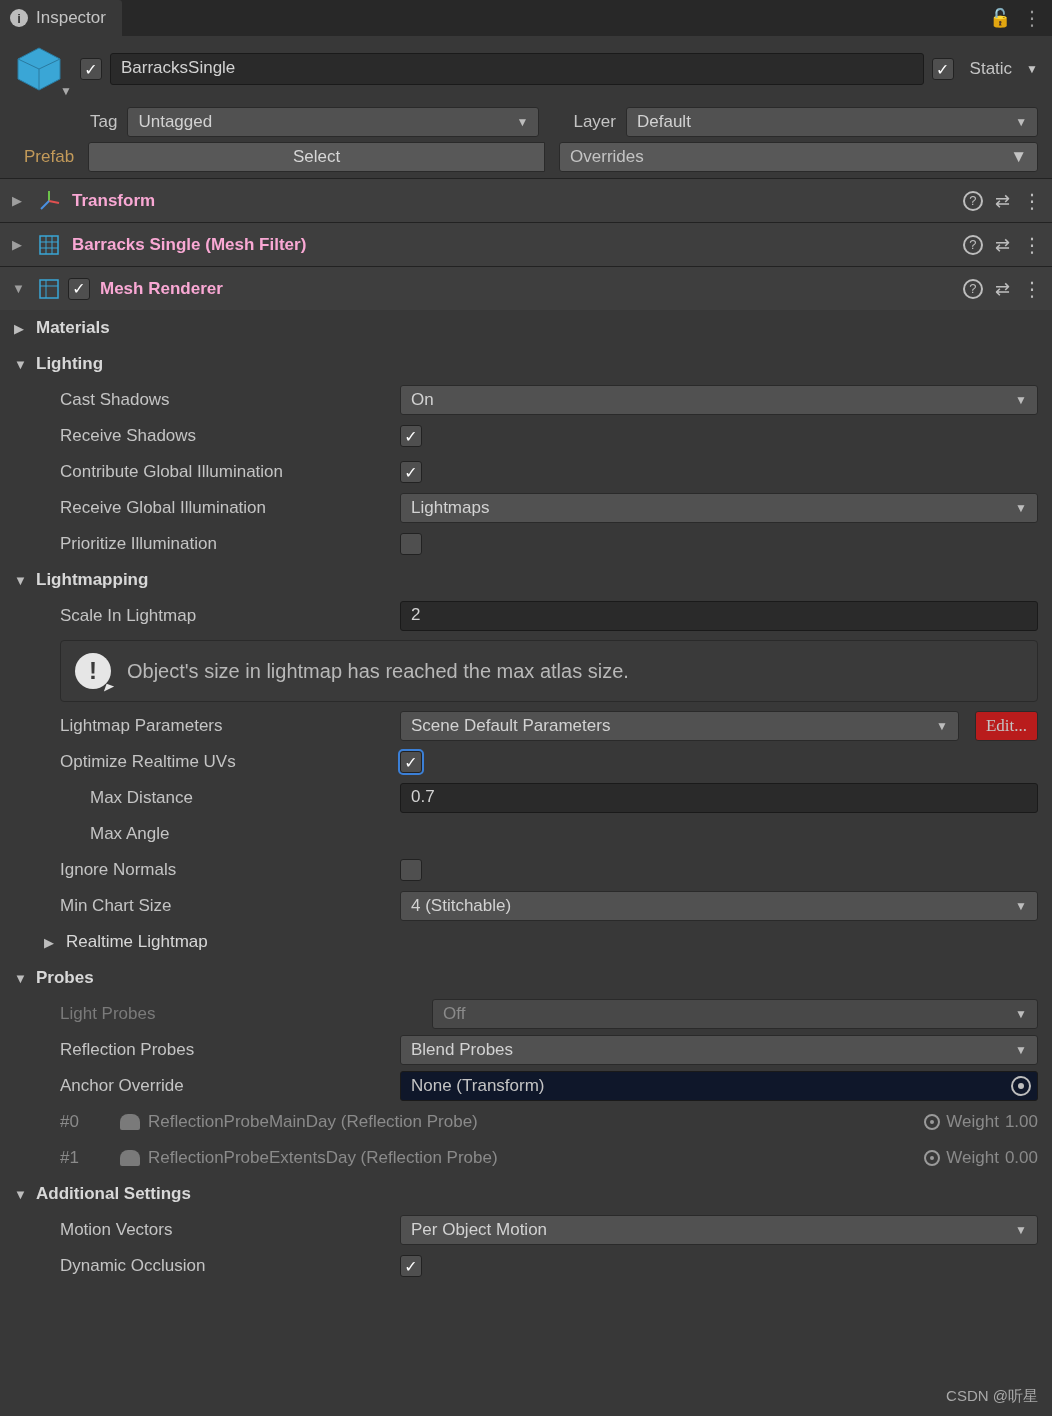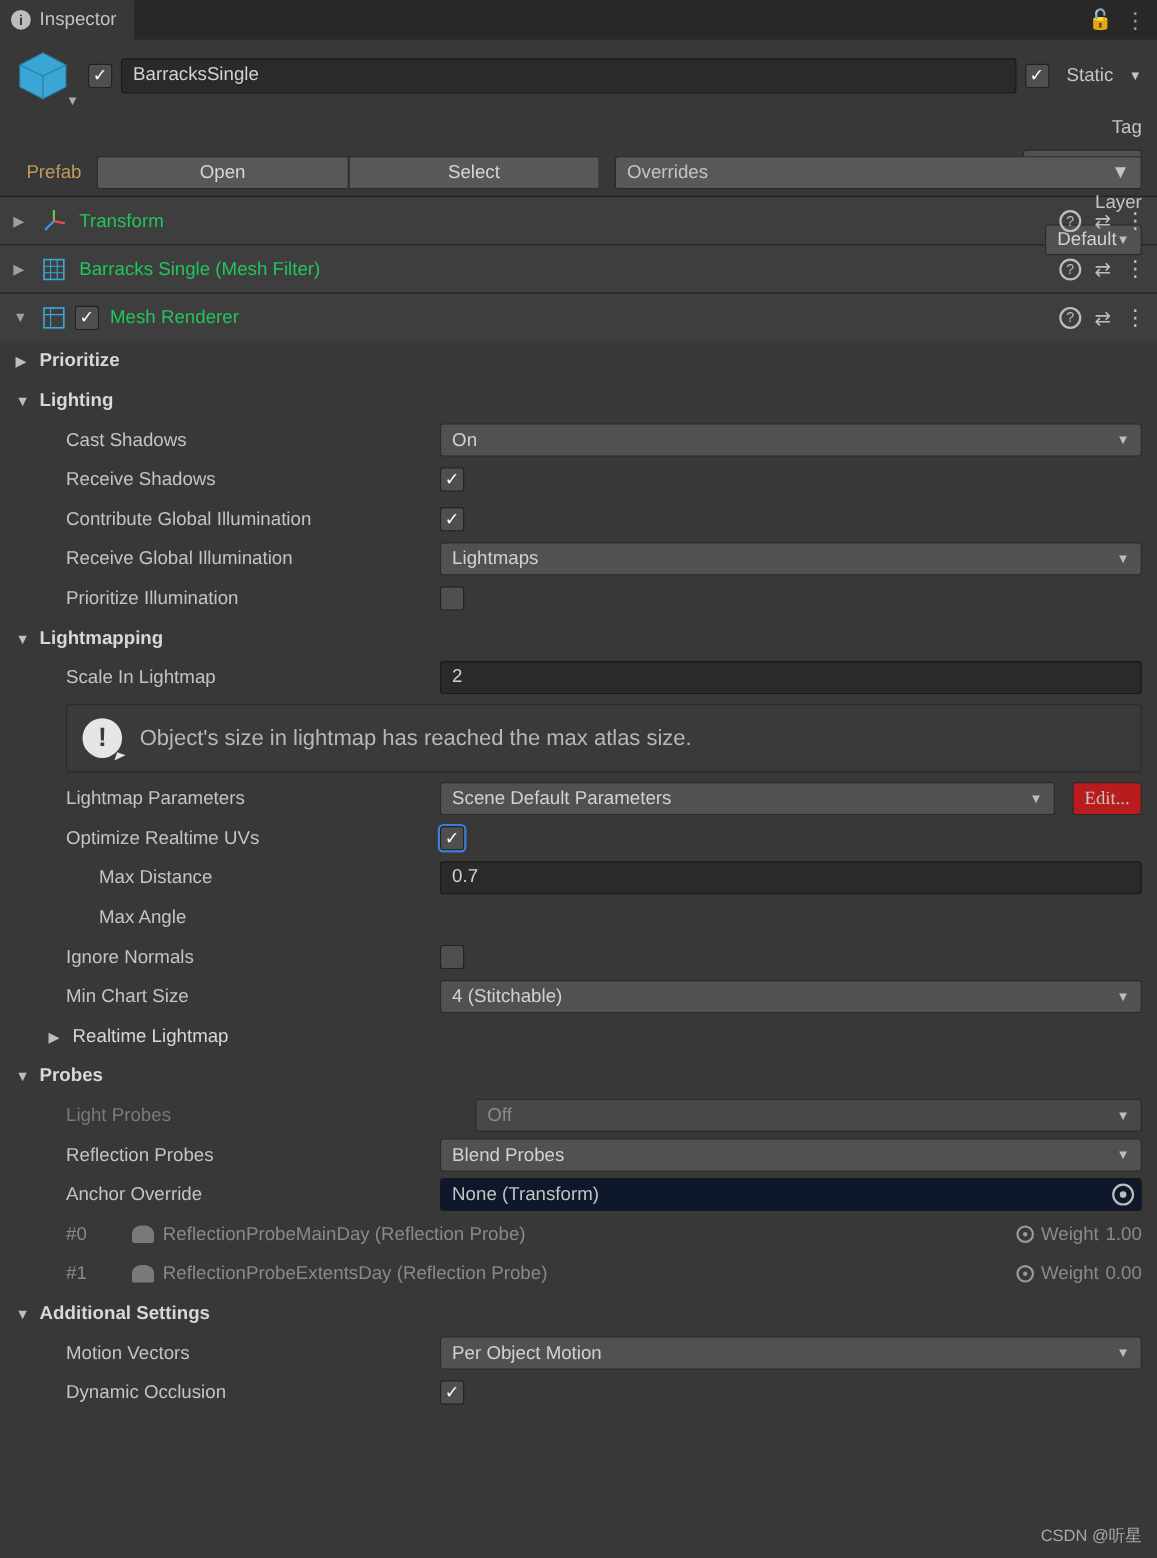--- a/index.html
+++ b/index.html
@@ -96,25 +96,24 @@
   color: #d2d2d2;
   height: 32px;
 }
 .static-label {
   margin-left: 8px;
   margin-right: 4px;
 }
 .chevron-down-sm { color: #c4c4c4; font-size: 12px; margin-left: 2px;}
 .row {
   display: flex;
-  align-items: flex-end;
+  align-items: center;
   padding: 2px 14px 2px 90px;
   height: 36px;
   gap: 10px;
-  flex-direction: column;
 }
 .row .lbl { color: #c4c4c4; }
 .dropdown {
   flex: 1;
   background: #515151;
   border: 1px solid #2a2a2a;
   border-radius: 3px;
   padding: 3px 10px;
   height: 30px;
   display: flex;
@@ -172,21 +171,21 @@
   font-size: 13px;
   width: 14px;
   cursor: pointer;
 }
 .comp-icon {
   width: 26px;
   display: inline-flex;
   align-items: center;
   justify-content: center;
 }
-.comp-title { font-weight: 400; color: #22c55e; flex: 1; }
+.comp-title { font-weight: 700; color: #f9a8d4; flex: 1; }
 .comp-actions { display: flex; gap: 12px; align-items: center; color: #bdbdbd;}
 .help-icon {
   width: 20px; height: 20px;
   border: 2px solid #bdbdbd;
   border-radius: 50%;
   display: inline-flex; align-items: center; justify-content: center;
   font-size: 13px;
   cursor: pointer;
 }
 .preset-icon { font-size: 18px; cursor:pointer;}
@@ -375,21 +374,20 @@
   <span class="lbl" style="margin-left:24px">Layer</span>
   <div class="dropdown" style="flex:1">
     <span>Default</span>
     <span class="chev">▼</span>
   </div>
 </div>
 
 <div class="prefab-row">
   <span class="prefab-lbl">Prefab</span>
   <div class="btn-group">
-    <div class="btn">Open</div>
     <div class="btn">Select</div>
   </div>
   <div class="btn-override">
     <span>Overrides</span>
     <span class="chev">▼</span>
   </div>
 </div>
 
 <div class="component-header">
   <span class="foldout-arrow">▶</span>
@@ -440,21 +438,21 @@
   <span class="comp-title">Mesh Renderer</span>
   <div class="comp-actions">
     <span class="help-icon">?</span>
     <span class="preset-icon">⇄</span>
     <span class="dots-icon">⋮</span>
   </div>
 </div>
 
 <div class="section-row">
   <span class="fold">▶</span>
-  <span class="slbl">Prioritize</span>
+  <span class="slbl">Materials</span>
 </div>
 
 <div class="section-row">
   <span class="fold">▼</span>
   <span class="slbl">Lighting</span>
 </div>
 
 <div class="prop-row">
   <span class="plabel">Cast Shadows</span>
   <div class="pcontrol">

